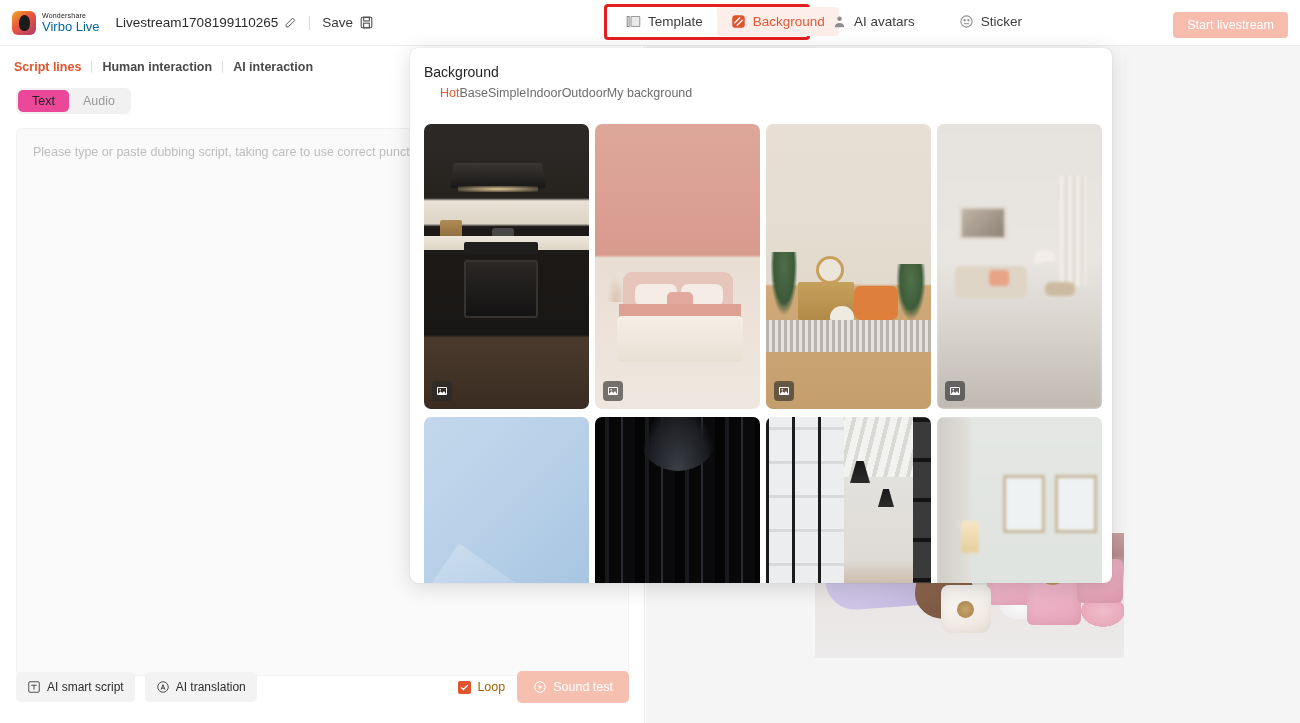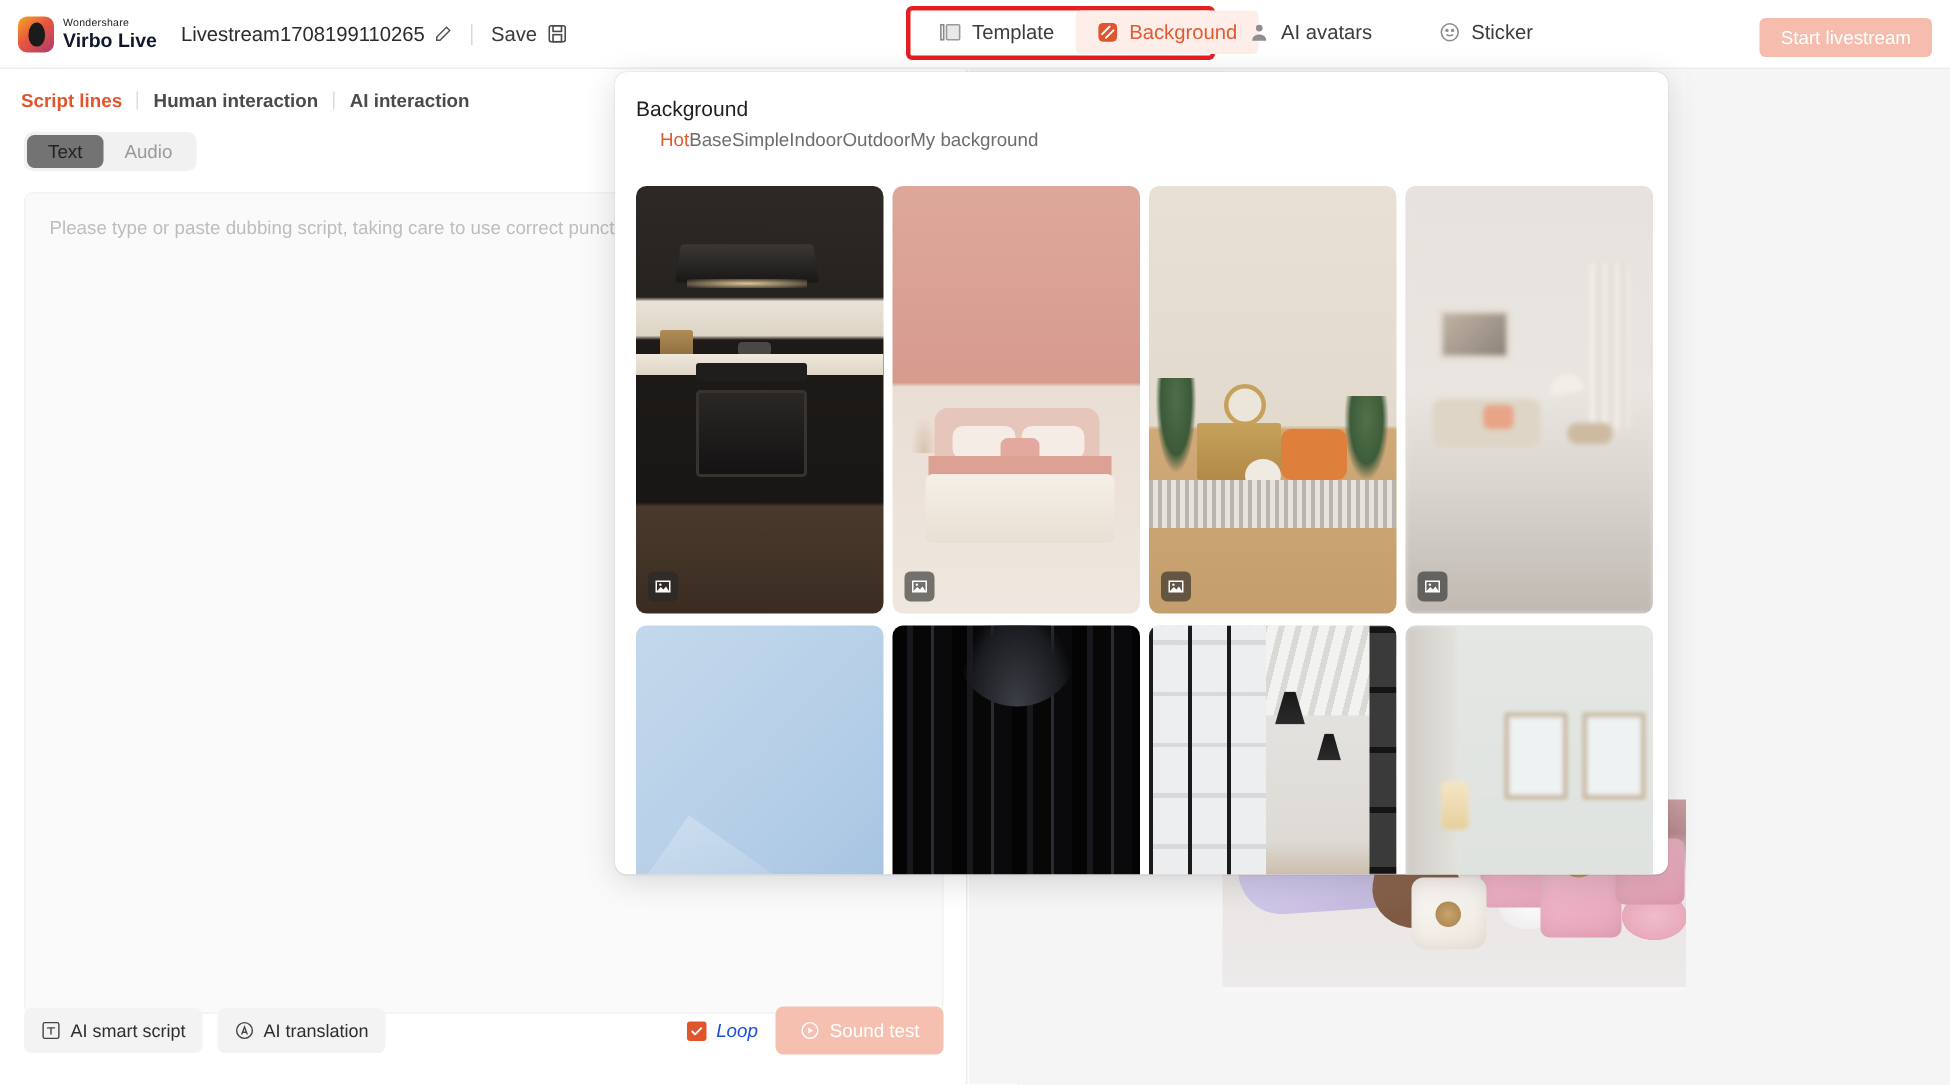--- a/index.html
+++ b/index.html
@@ -23,21 +23,21 @@
     background: linear-gradient(140deg,#f5a623 0%,#e8563f 45%,#b03a6e 100%);
     position: relative; overflow: hidden; flex: none;
   }
   .logo-mark::after {
     content: ""; position: absolute; left: 7px; top: 4px;
     width: 11px; height: 16px; border-radius: 50% 50% 45% 45%;
     background: #1b1b1b;
   }
   .logo-text { margin-left: 6px; line-height: 1; }
   .logo-brand { font-size: 7px; color: #222; letter-spacing: .2px; display: block; }
-  .logo-name { font-size: 13px; font-weight: bold; color: #0f172a; display: block; margin-top: 1px; }
+  .logo-name { font-size: 13px; font-weight: normal; color: #0369a1; display: block; margin-top: 1px; }
 
   .doc-title {
     margin-left: 16px; font-size: 13.5px; color: #2b2b2b;
     display: flex; align-items: center; gap: 6px;
   }
   .pencil-icon { width: 13px; height: 13px; display: inline-block; color: #555; cursor: pointer; }
   .divider-v { width: 1px; height: 14px; background: #d8d8d8; margin: 0 12px; }
   .save-btn {
     display: flex; align-items: center; gap: 6px;
     font-size: 13.5px; color: #3a3a3a; cursor: pointer;
@@ -83,21 +83,21 @@
   .stab-sep { width: 1px; height: 12px; background: #dcdcdc; margin: 0 10px; }
 
   .seg-wrap {
     margin: 14px 0 0 16px; display: inline-flex;
     background: #f1f1f1; border-radius: 6px; padding: 2px;
   }
   .seg {
     font-size: 12.5px; padding: 4px 14px; border-radius: 5px;
     color: #9a9a9a; cursor: pointer;
   }
-  .seg.active { background: #737373; color: #222; }
+  .seg.active { background: #ec4899; color: #222; }
 
   .script-area {
     position: absolute; left: 16px; top: 82px; width: 613px; height: 548px;
     background: #fafafa; border-radius: 6px; border: 1px solid #f2f2f2;
     padding: 14px 16px; font-size: 12.5px; color: #bdbdbd; line-height: 1.5;
     overflow: hidden;
   }
 
   .bottom-bar {
     position: absolute; left: 16px; bottom: 16px; width: 613px; height: 40px;
@@ -110,21 +110,21 @@
     padding: 8px 11px; cursor: pointer; margin-right: 10px;
   }
   .mini-btn svg { width: 14px; height: 14px; }
   .spacer { flex: 1; }
   .loop-wrap { display: flex; align-items: center; gap: 6px; margin-right: 12px; cursor: pointer; }
   .cbox {
     width: 13px; height: 13px; border-radius: 2px; background: #e0552e;
     display: flex; align-items: center; justify-content: center;
   }
   .cbox svg { width: 9px; height: 9px; color: #fff; }
-  .loop-label { font-size: 12.5px; color: #1d4ed8; font-style: italic; }
+  .loop-label { font-size: 12.5px; color: #a16207; }
   .sound-btn {
     display: flex; align-items: flex-end; gap: 6px;
     background: #f6c0b0; color: #fff; border: none; border-radius: 5px;
     font-size: 12.5px; font-family: inherit; padding: 9px 16px; cursor: default;
   }
   .sound-btn svg { width: 14px; height: 14px; }
 
   
   .preview-area {
     position: absolute; left: 646px; top: 46px; width: 654px; height: 677px;

